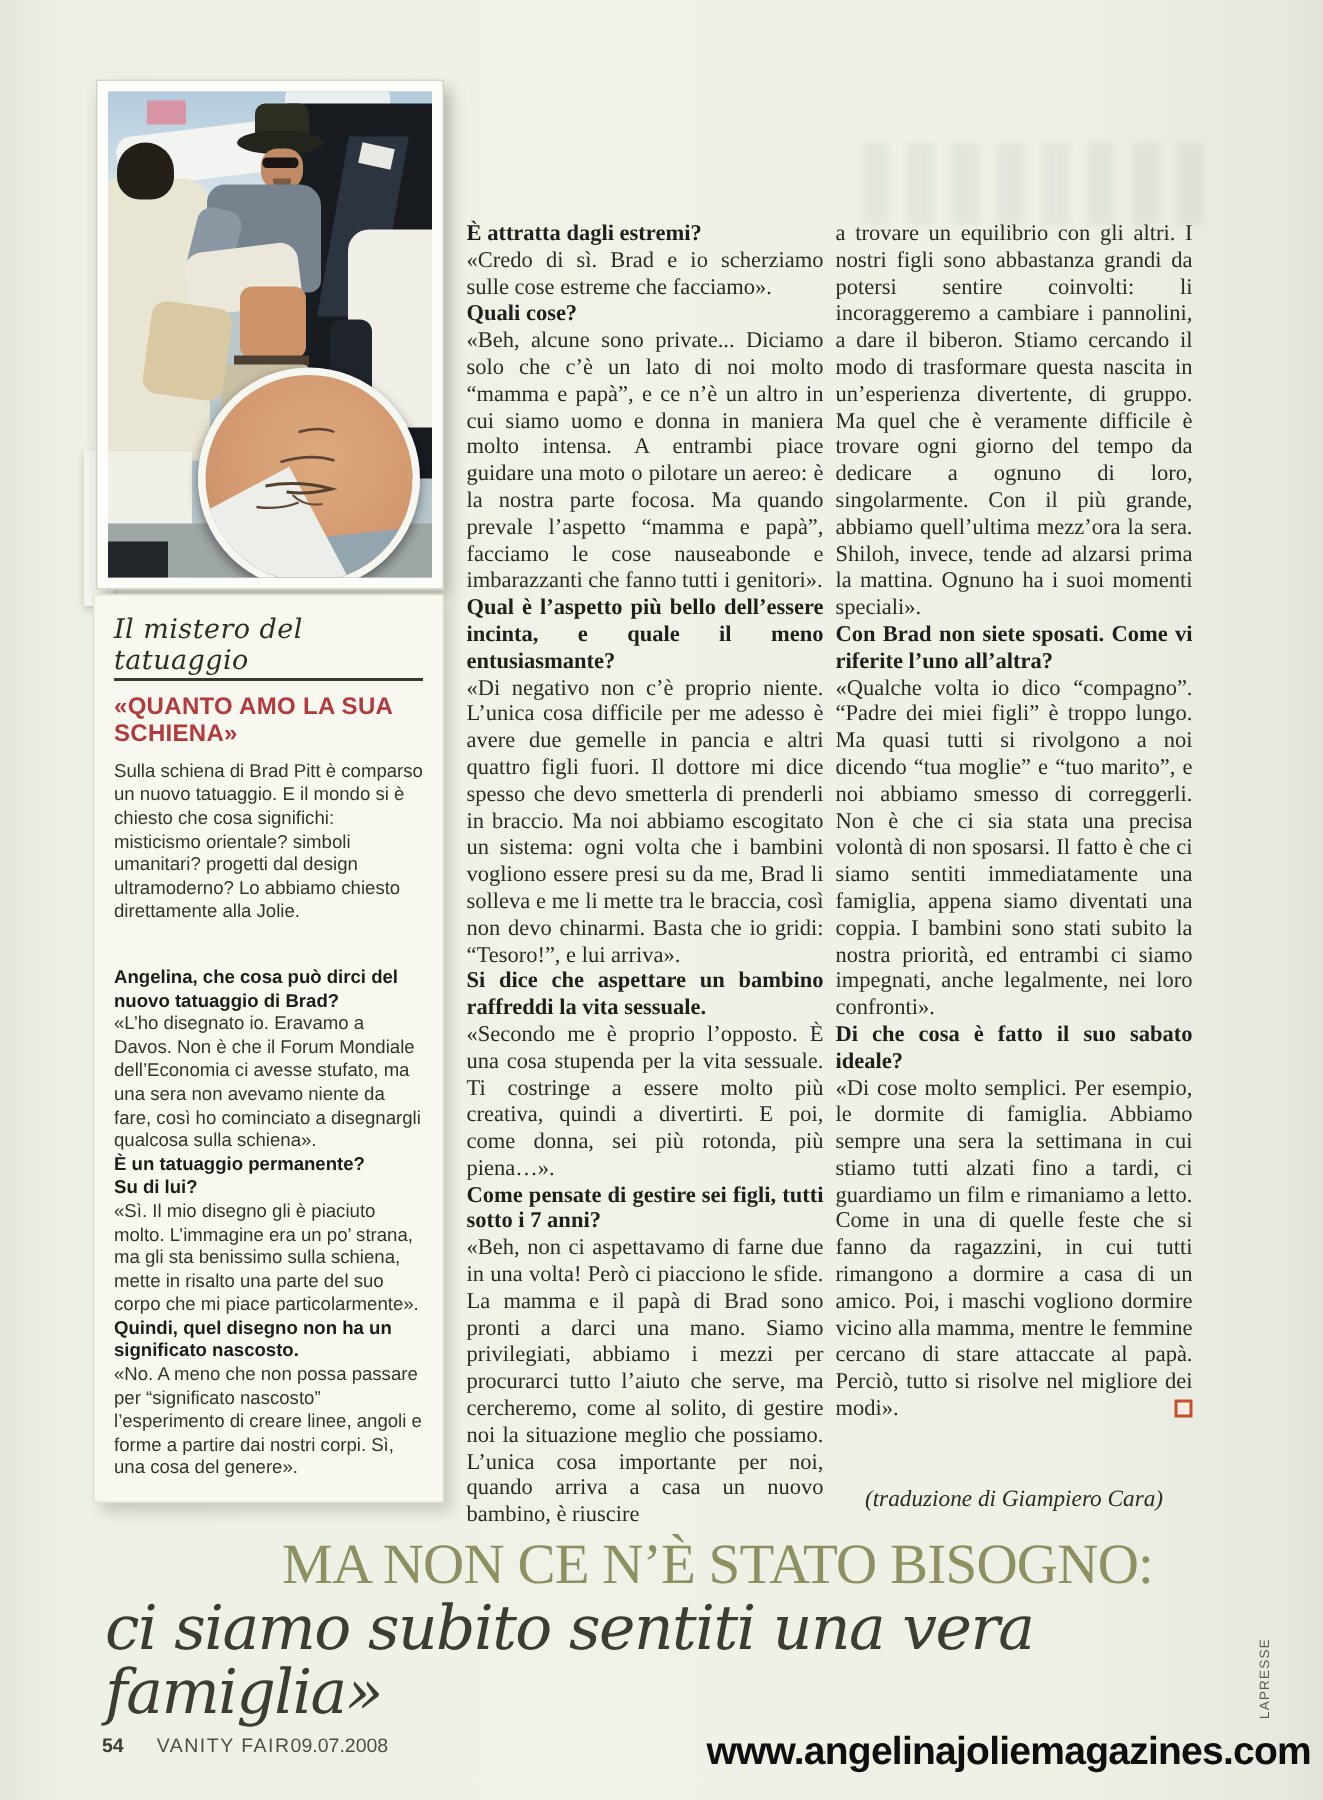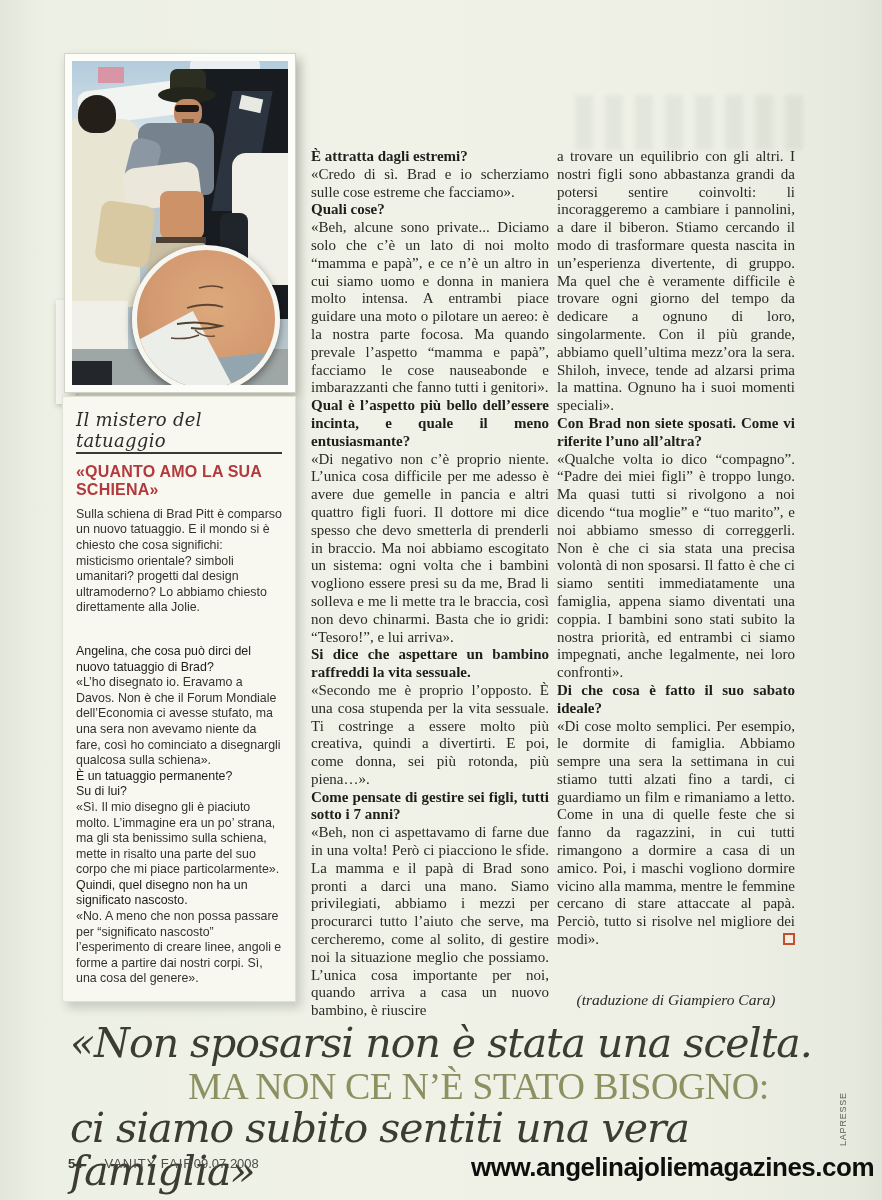--- a/index.html
+++ b/index.html
@@ -46,21 +46,21 @@
   .ph-cblue{left:10px;top:108px;width:140px;height:40px;background:#93a5ae;transform:rotate(-6deg);}
   .ph-tattoo-svg{position:absolute;left:0;top:0;}
   
   .sidebar{position:absolute;left:62px;top:396px;width:206px;padding:12px 13px 14px 13px;background:#f8f8f1;
     border:1px solid #e1e1d3;box-shadow:5px 6px 9px rgba(70,72,58,.22);font-family:"Liberation Sans",sans-serif;}
   .kicker{font-family:"DejaVu Serif",serif;font-style:italic;font-size:18px;color:#2e2d28;display:inline-block;
     border-bottom:2px solid #3a3a33;padding-bottom:1px;letter-spacing:.3px;}
   .sb-headline{font-size:16px;line-height:1.12;font-weight:bold;color:#b23a3c;margin:9px 0 8px 0;letter-spacing:.2px;}
   .sb-intro{font-size:12.4px;line-height:15.6px;color:#34332e;margin:0 0 28px 0;}
   .sidebar .para{font-size:12.4px;line-height:15.6px;margin:0;color:#34332e;}
-  .sidebar .para.q{font-weight:normal;color:#1d1c19;}
+  .sidebar .para.q{font-weight:bold;color:#1d1c19;}
   
   .col{position:absolute;top:148px;width:238px;}
   .col1{left:311px;}
   .col2{left:557px;}
   .col .para{margin:0;font-size:15px;line-height:17.8px;text-align:justify;}
   .col .para.q{font-weight:bold;color:#1f1e1a;}
   .para.endmark{position:relative;}
   .para.endmark::after{content:"";position:absolute;right:0;bottom:4px;width:8px;height:8px;border:2px solid #c2502f;background:#f4ede2;}
   .credit{margin:42px 0 0 0;text-align:center;font-style:italic;font-size:15.5px;color:#2b2a26;}
   .reading-time{margin:22px 0 0 0;font-family:"Liberation Sans",sans-serif;font-weight:bold;font-size:14.6px;color:#15140f;
@@ -163,21 +163,20 @@
         <p class="para a">a trovare un equilibrio con gli altri. I nostri figli sono abbastanza grandi da potersi sentire coinvolti: li incoraggeremo a cambiare i pannolini, a dare il biberon. Stiamo cercando il modo di trasformare questa nascita in un’esperienza divertente, di gruppo. Ma quel che è veramente difficile è trovare ogni giorno del tempo da dedicare a ognuno di loro, singolarmente. Con il più grande, abbiamo quell’ultima mezz’ora la sera. Shiloh, invece, tende ad alzarsi prima la mattina. Ognuno ha i suoi momenti speciali».</p>
         <p class="para q">Con Brad non siete sposati. Come vi riferite l’uno all’altra?</p>
         <p class="para a">«Qualche volta io dico “compagno”. “Padre dei miei figli” è troppo lungo. Ma quasi tutti si rivolgono a noi dicendo “tua moglie” e “tuo marito”, e noi abbiamo smesso di correggerli. Non è che ci sia stata una precisa volontà di non sposarsi. Il fatto è che ci siamo sentiti immediatamente una famiglia, appena siamo diventati una coppia. I bambini sono stati subito la nostra priorità, ed entrambi ci siamo impegnati, anche legalmente, nei loro confronti».</p>
         <p class="para q">Di che cosa è fatto il suo sabato ideale?</p>
         <p class="para a endmark">«Di cose molto semplici. Per esempio, le dormite di famiglia. Abbiamo sempre una sera la settimana in cui stiamo tutti alzati fino a tardi, ci guardiamo un film e rimaniamo a letto. Come in una di quelle feste che si fanno da ragazzini, in cui tutti rimangono a dormire a casa di un amico. Poi, i maschi vogliono dormire vicino alla mamma, mentre le femmine cercano di stare attaccate al papà. Perciò, tutto si risolve nel migliore dei modi».</p>
       </div>
     <p class="credit">(traduzione di Giampiero Cara)</p>
   </div>
 
   <div class="pullquote">
-    <div class="pq1">«Non sposarsi non è stata una scelta.</div>
     <div class="pq2">MA NON CE N’È STATO BISOGNO:</div>
     <div class="pq3">ci siamo subito sentiti una vera famiglia»</div>
   </div>
 
   <div class="vertical-credit">LAPRESSE</div>
 
   <div class="footer">
     <span class="pagenum">54</span><span class="mag">VANITY FAIR</span><span class="date">09.07.2008</span>
   </div>
 

